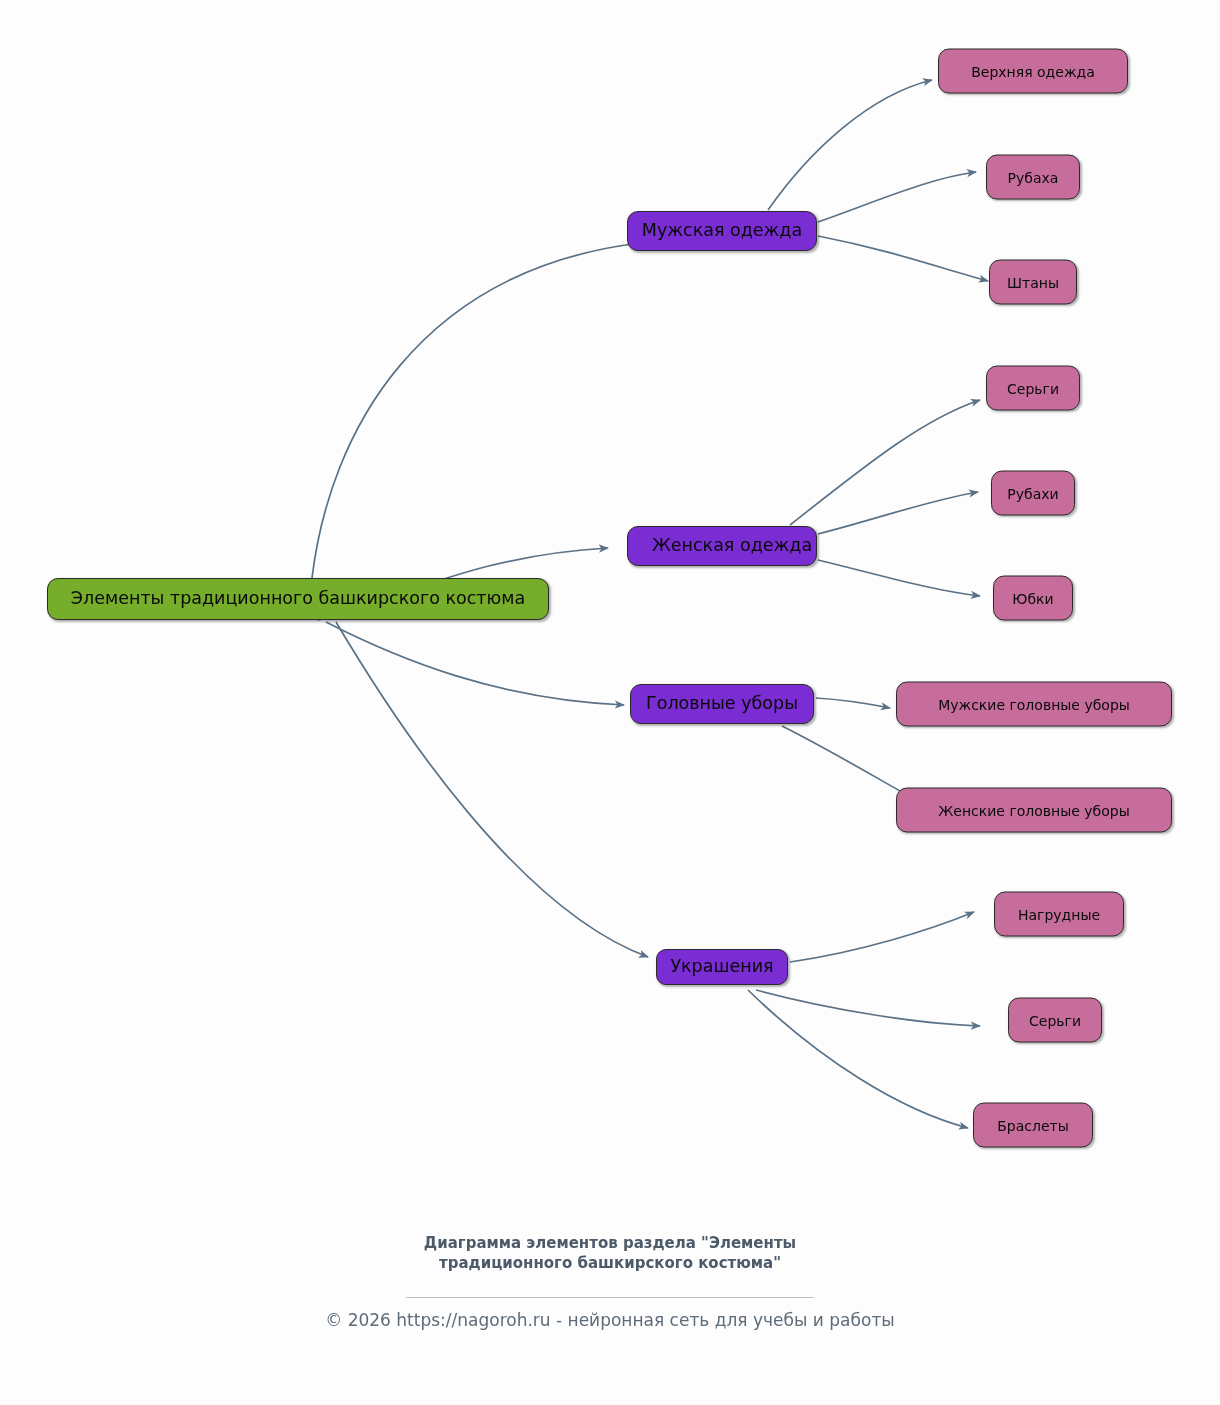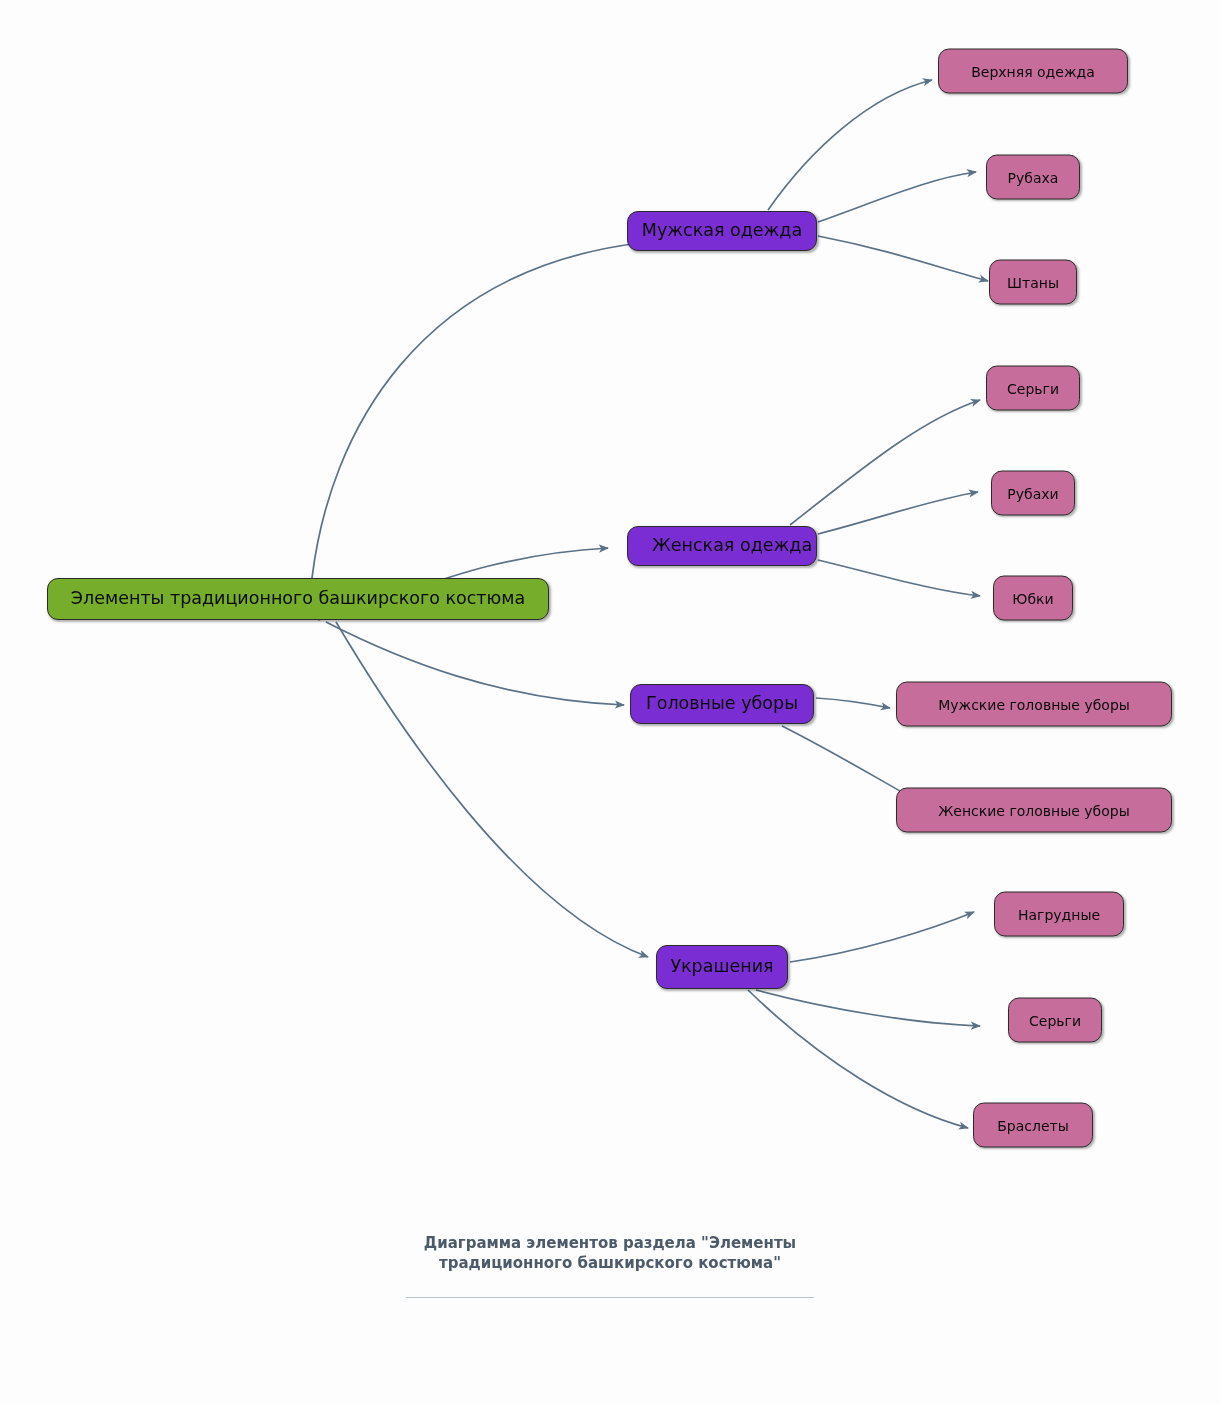--- a/index.html
+++ b/index.html
@@ -120,21 +120,21 @@
       </div>
       <div class="node node-branch" style="left: 722px; top: 231px; width: 190px; height: 40px; background: rgb(122, 45, 210);">
         <span class="node-label">Мужская одежда</span>
       </div>
       <div class="node node-branch" style="left: 722px; top: 546px; width: 190px; height: 40px; background: rgb(122, 45, 210); padding-left: 20px;">
         <span class="node-label">Женская одежда</span>
       </div>
       <div class="node node-branch" style="left: 722px; top: 704px; width: 184px; height: 40px; background: rgb(122, 45, 210);">
         <span class="node-label">Головные уборы</span>
       </div>
-      <div class="node node-branch" style="left: 722px; top: 967px; width: 132px; height: 44px; background: rgb(122, 45, 210);">
+      <div class="node node-branch" style="left: 722px; top: 967px; width: 132px; height: 36px; background: rgb(122, 45, 210); border-radius: 10px;">
         <span class="node-label">Украшения</span>
       </div>
       <div class="node node-leaf" style="left: 1033px; top: 71px; width: 190px; height: 45px; background: rgb(199, 109, 156);">
         <span class="node-label">Верхняя одежда</span>
       </div>
       <div class="node node-leaf" style="left: 1033px; top: 177px; width: 94px; height: 45px; background: rgb(199, 109, 156);">
         <span class="node-label">Рубаха</span>
       </div>
       <div class="node node-leaf" style="left: 1033px; top: 282px; width: 88px; height: 45px; background: rgb(199, 109, 156);">
         <span class="node-label">Штаны</span>
@@ -163,14 +163,15 @@
       <div class="node node-leaf" style="left: 1033px; top: 1125px; width: 120px; height: 45px; background: rgb(199, 109, 156);">
         <span class="node-label">Браслеты</span>
       </div>
     </div>
 
   <div class="footer footer-title">
     <span class="ft-line">Диаграмма элементов раздела "Элементы</span>
     <span class="ft-line">традиционного башкирского костюма"</span>
   </div>
   <div class="footer-rule"></div>
+  <div class="footer footer-credit">© 2026 https://nagoroh.ru - нейронная сеть для учебы и работы</div>
 
 </div>
 
 </body></html>

